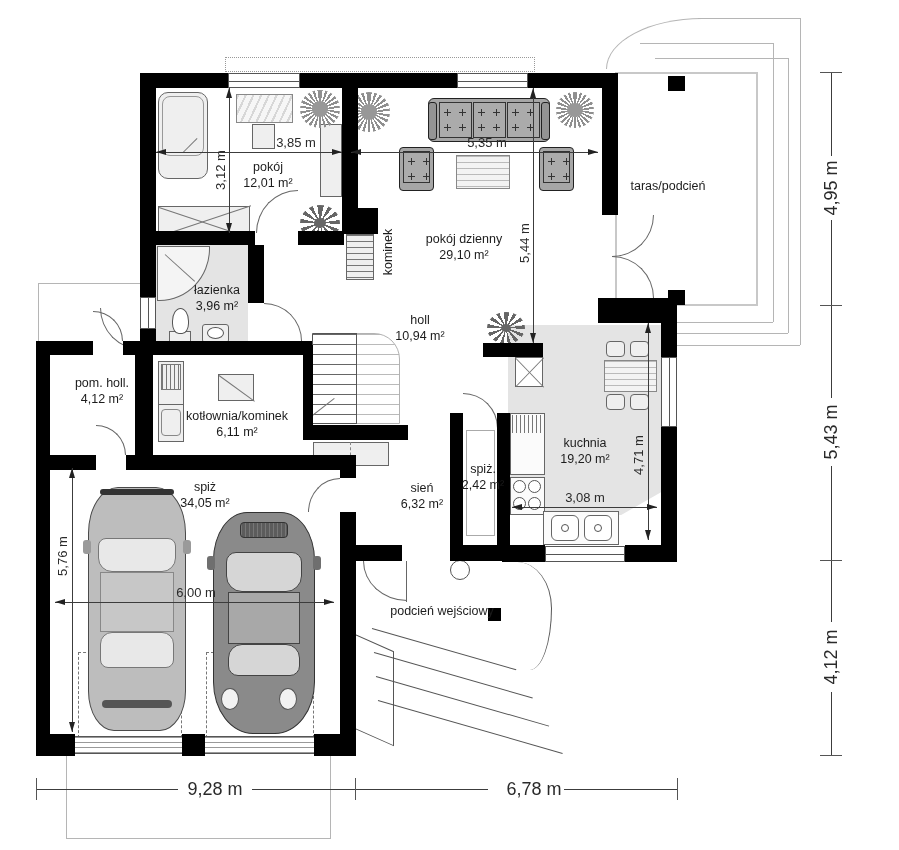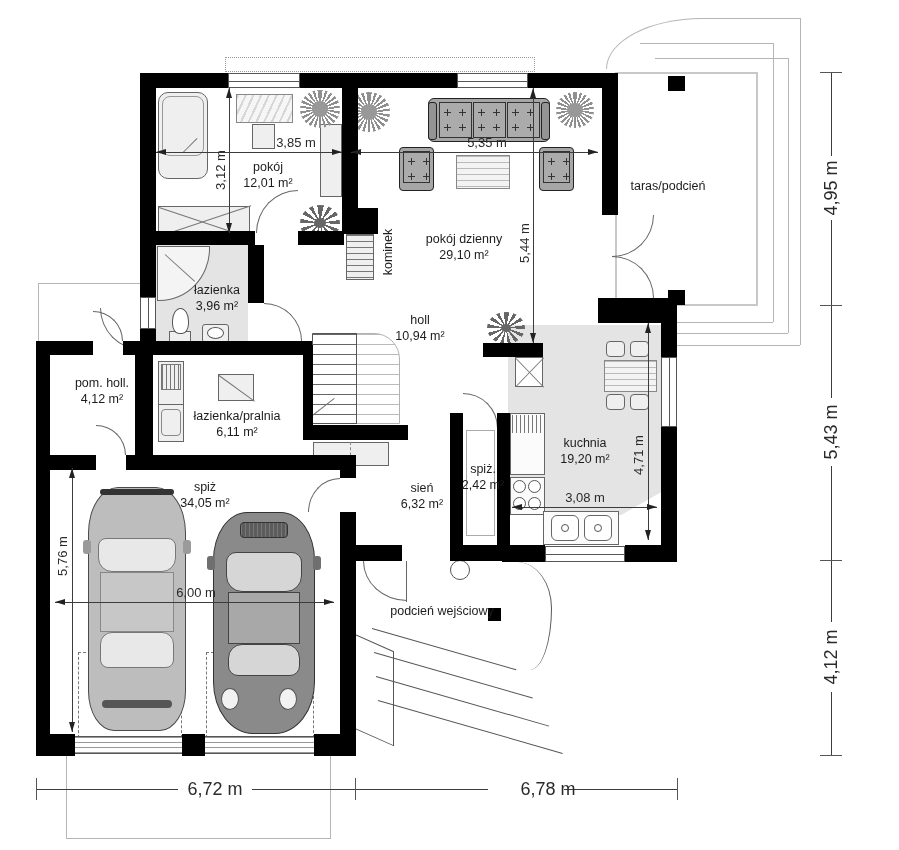--- a/index.html
+++ b/index.html
@@ -261,21 +261,21 @@
   </div>
   <div class="lbl" style="left:420px;top:328px">
     <div>holl</div>
     <div>10,94 m²</div>
   </div>
   <div class="lbl" style="left:102px;top:391px">
     <div>pom. holl.</div>
     <div>4,12 m²</div>
   </div>
   <div class="lbl" style="left:237px;top:424px">
-    <div>łazienka/pralnia</div>
+    <div>kotłownia/kominek</div>
     <div>6,11 m²</div>
   </div>
   <div class="lbl" style="left:205px;top:495px">
     <div>spiż</div>
     <div>34,05 m²</div>
   </div>
   <div class="lbl" style="left:422px;top:496px">
     <div>sień</div>
     <div>6,32 m²</div>
   </div>
@@ -348,16 +348,16 @@
   <div class="dimlbl vt big" style="left:831px;top:432px">5,43 m</div>
   <div class="dimlbl vt big" style="left:831px;top:657px">4,12 m</div>
 
   <div class="lh" style="left:36px;top:789px;width:142px"></div>
   <div class="lh" style="left:252px;top:789px;width:103px"></div>
   <div class="lh" style="left:355px;top:789px;width:133px"></div>
   <div class="lh" style="left:564px;top:789px;width:113px"></div>
   <div class="tick-v" style="left:36px;top:778px"></div>
   <div class="tick-v" style="left:355px;top:778px"></div>
   <div class="tick-v" style="left:677px;top:778px"></div>
-  <div class="dimlbl big" style="left:215px;top:789px">6,72 m</div>
-  <div class="dimlbl big" style="left:548px;top:789px">6,78 m</div>
+  <div class="dimlbl big" style="left:215px;top:789px">9,28 m</div>
+  <div class="dimlbl big" style="left:534px;top:789px">6,78 m</div>
 
 </div>
 
 </body></html>

